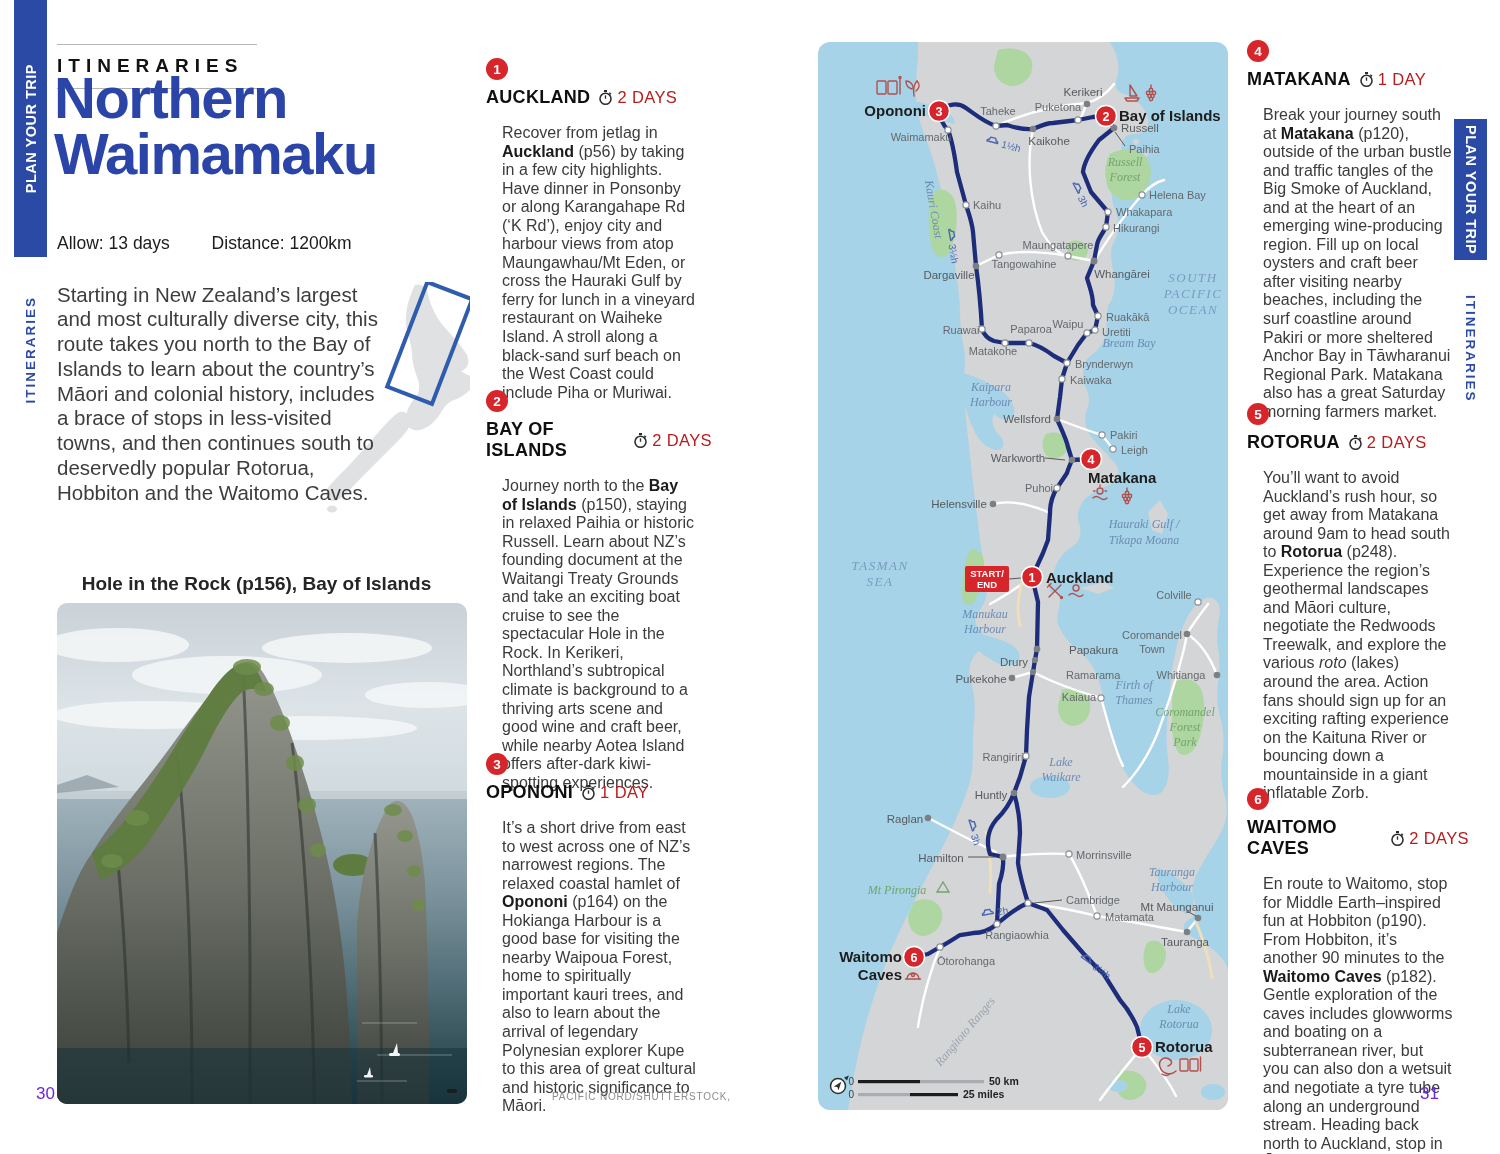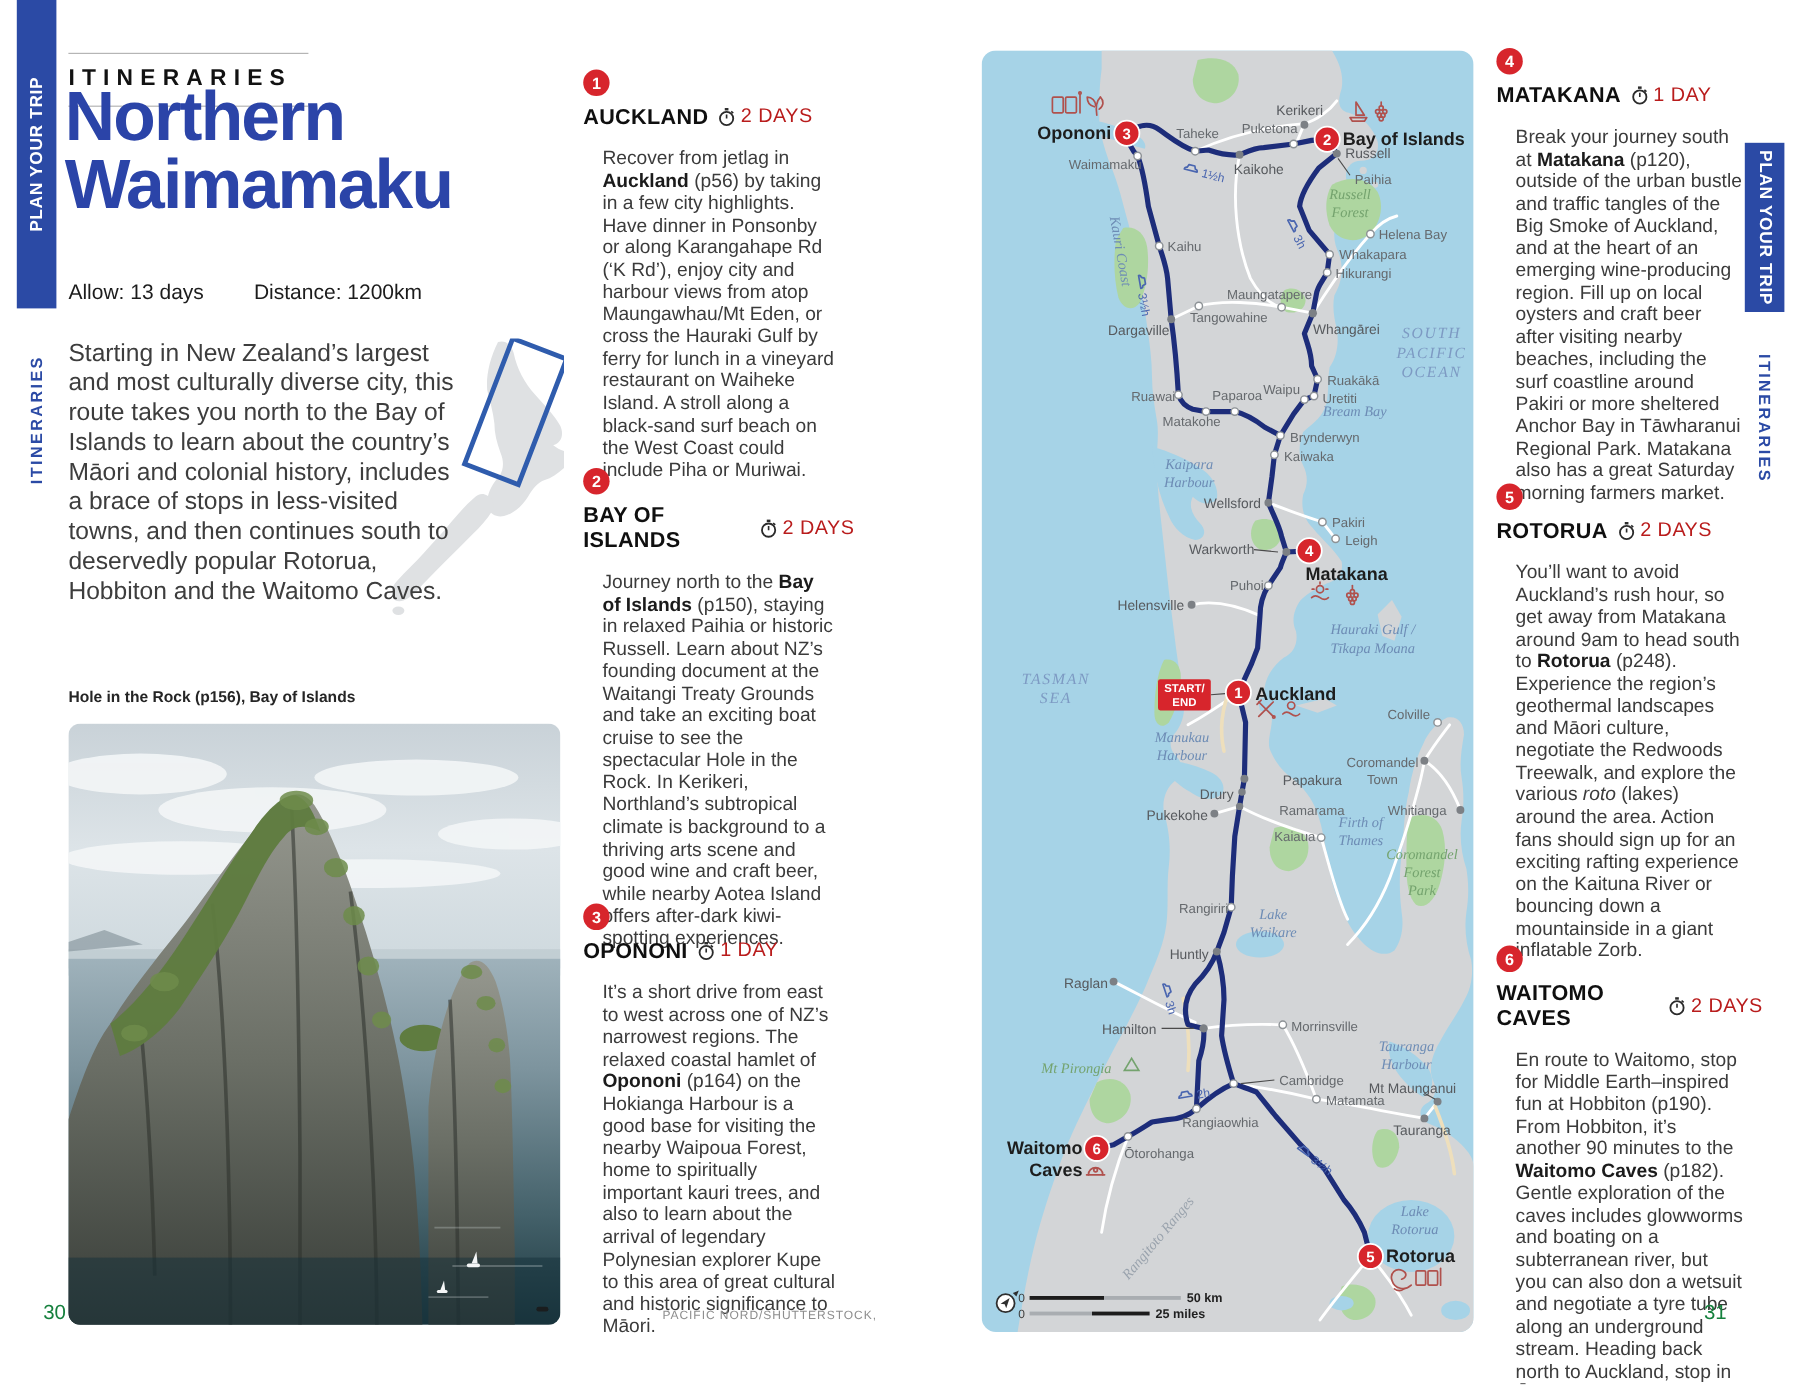--- a/index.html
+++ b/index.html
@@ -16,25 +16,25 @@
           color:#121212;border-top:1px solid #b5b5b5;border-bottom:1px solid #b5b5b5;
           padding:10px 14px 11px 0}
   .title{position:absolute;left:54px;top:70px;font-size:58px;line-height:.97;font-weight:bold;
          color:#2b44a8;letter-spacing:-1.5px}
   .stats{position:absolute;left:57px;top:233px;font-size:17.5px;color:#1c1c1c}
   .stats b{font-weight:normal}
   .stats .gap{display:inline-block;width:32px}
   .intro{position:absolute;left:57px;top:262px;width:324px;font-size:20.5px;line-height:1.21;
          color:#3d3d3d;z-index:2}
   .inset{position:absolute;left:320px;top:282px;z-index:1}
-  .caption{position:absolute;left:57px;top:573px;width:399px;text-align:left;font-weight:bold;
-           font-size:13px;color:#252525}
+  .caption{position:absolute;left:57px;top:573px;width:399px;text-align:center;font-weight:bold;
+           font-size:19px;color:#252525}
   .photo{position:absolute;left:57px;top:603px}
   .credit{position:absolute;left:552px;top:1091px;font-size:10px;letter-spacing:.8px;color:#8d8d8d}
-  .pageno{position:absolute;top:1084px;font-size:17px;color:#15803d}
+  .pageno{position:absolute;top:1084px;font-size:17px;color:#6d28d9}
   
   .itin{position:absolute;width:226px}
   .itin.rcol{width:222px}
   .badge{width:22px;height:22px;border-radius:50%;background:#d7252c;color:#fff;font-weight:bold;
          font-size:13.5px;display:flex;align-items:center;justify-content:center;margin-bottom:7px}
   .sec-h{margin:0 0 8px;display:flex;align-items:center}
   .sec-title{font-weight:bold;font-size:18px;letter-spacing:.3px;color:#0f0f0f}
   .sw{width:17px;height:17px;margin:0 3px 0 7px;flex:none}
   .sec-days{font-weight:normal;color:#b91c1c;font-size:16.5px;letter-spacing:.4px;white-space:nowrap}
   .sec-body{margin:16px;font-size:16px;line-height:1.16;color:#3b3b3b}

